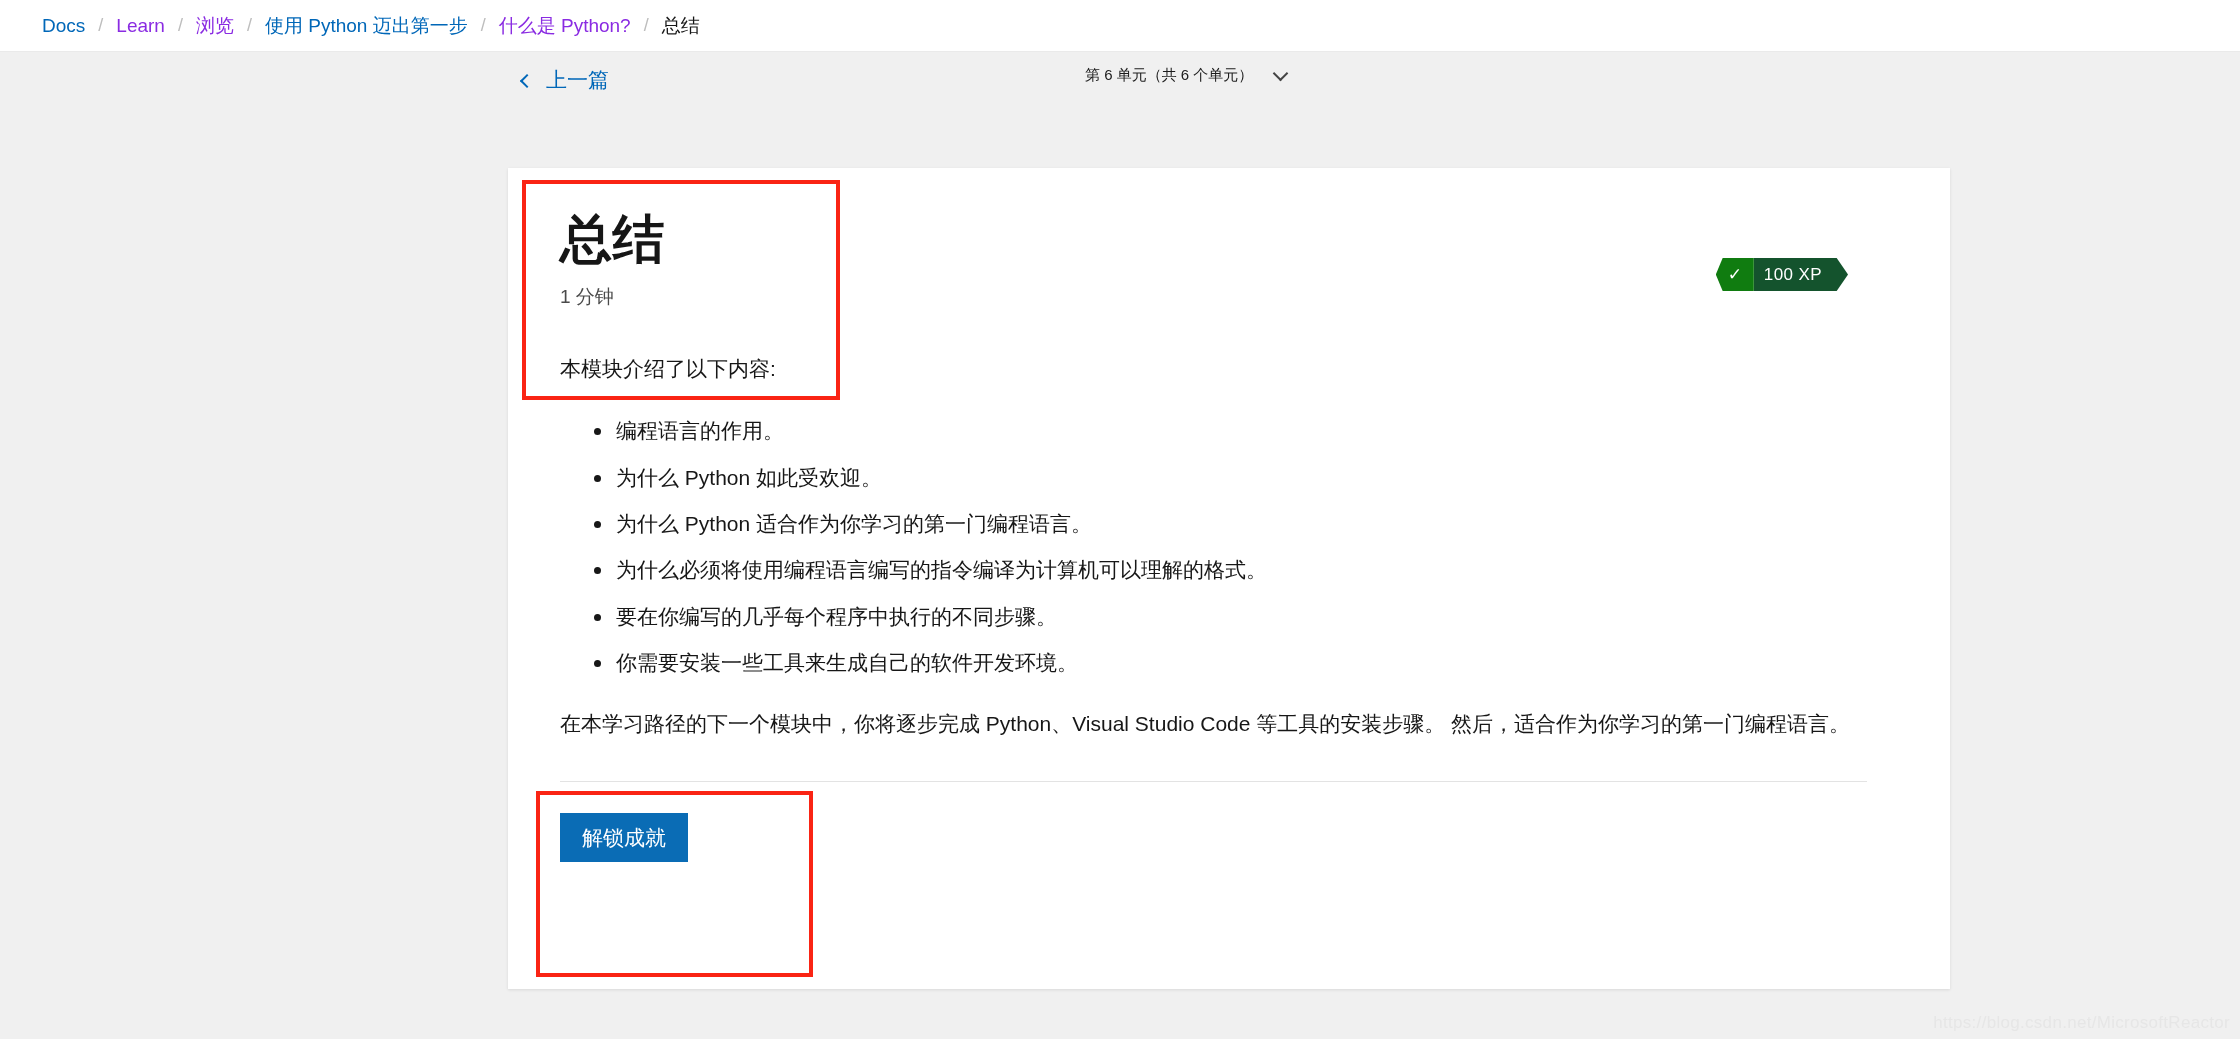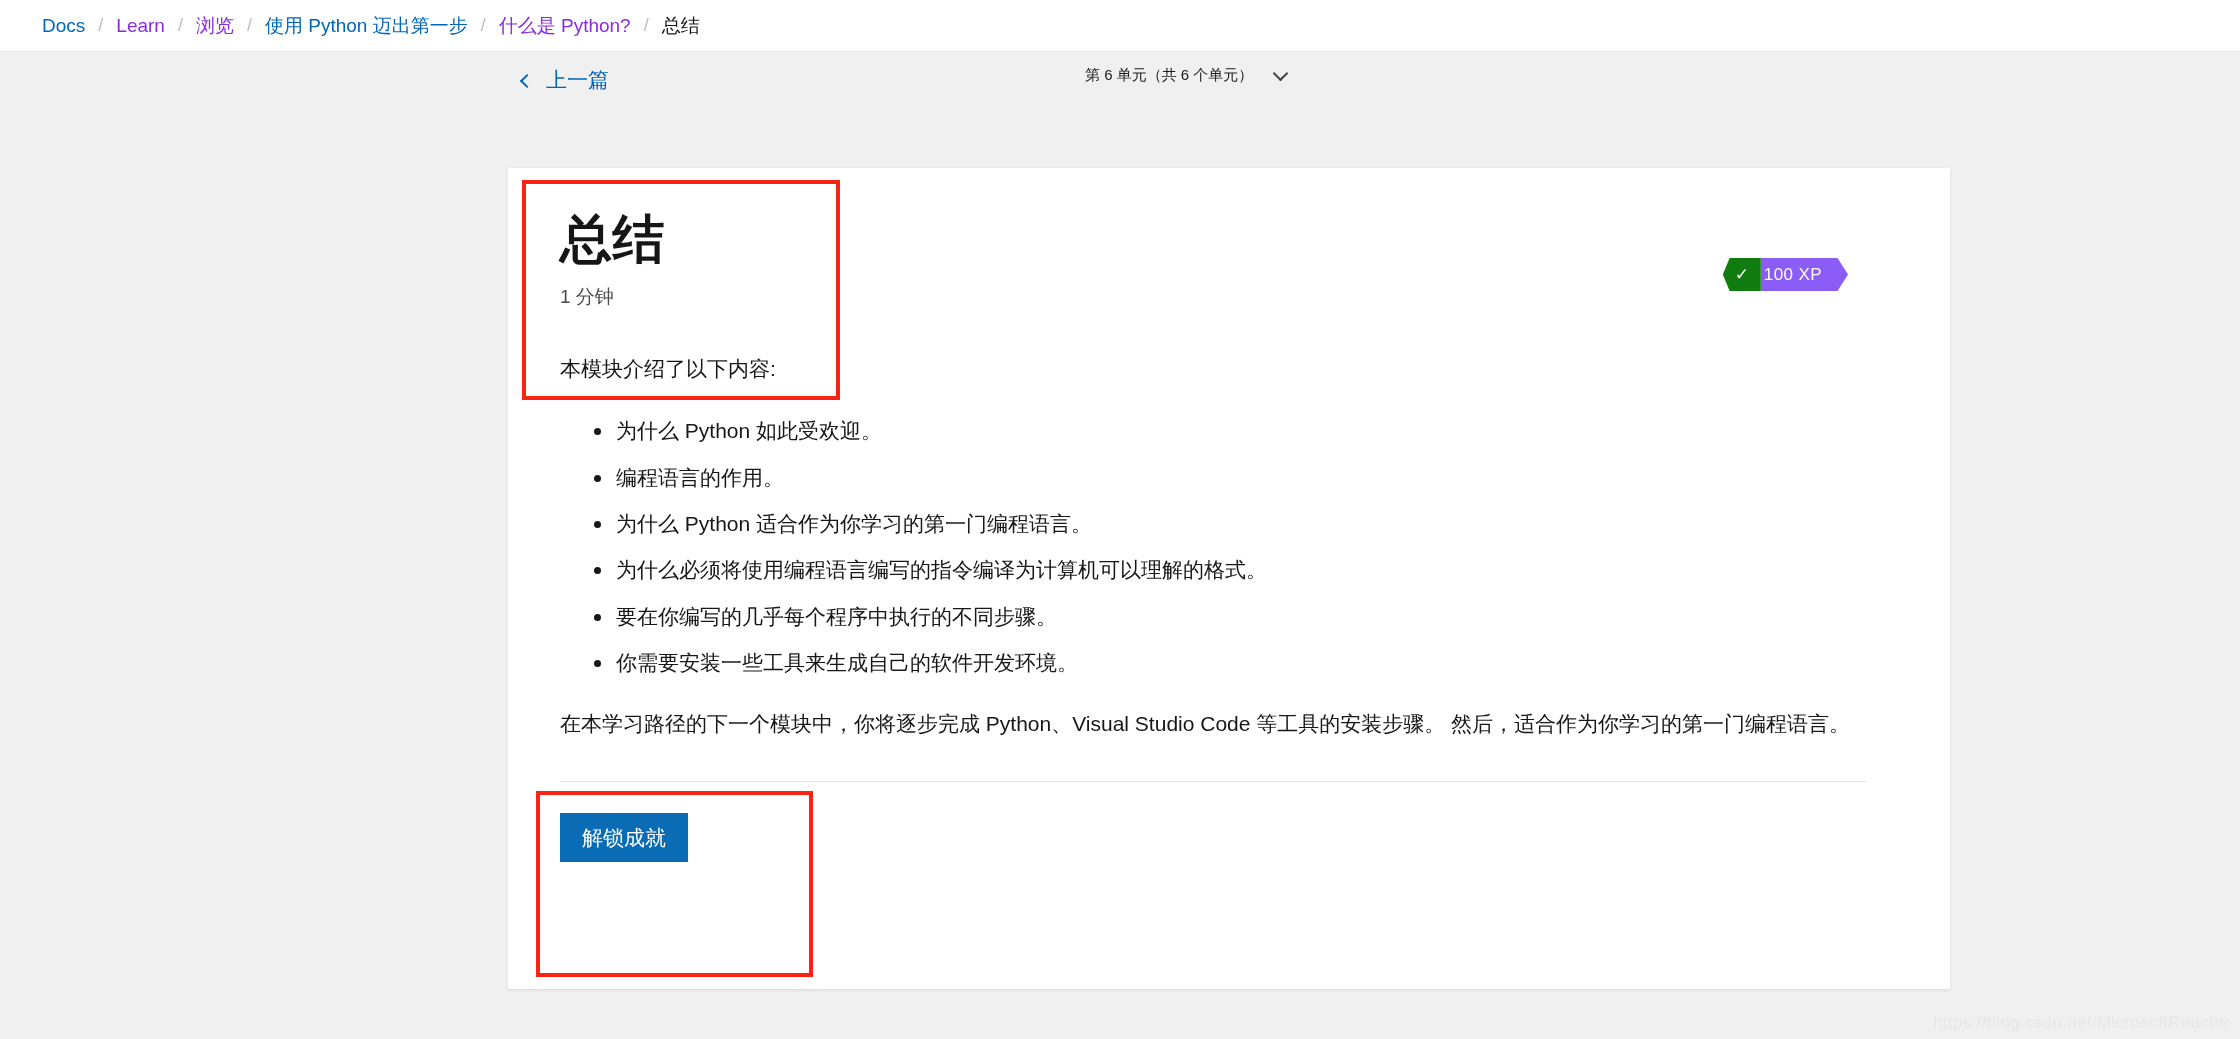--- a/index.html
+++ b/index.html
@@ -136,26 +136,26 @@
     background: #107c10;
     color: #ffffff;
     display: flex;
     align-items: center;
     justify-content: center;
     font-size: 17px;
     font-weight: bold;
     clip-path: polygon(0 50%, 18% 0, 100% 0, 100% 100%, 18% 100%);
   }
   .xp-value {
-    background: #8b5cf6;
+    background: #14532d;
     color: #ffffff;
     font-size: 17px;
     display: flex;
     align-items: center;
-    padding: 0 26px 0 3px;
+    padding: 0 26px 0 10px;
     clip-path: polygon(0 0, 88% 0, 100% 50%, 88% 100%, 0 100%);
     letter-spacing: 0.4px;
   }
 
   .intro-line {
     font-size: 21px;
     color: #171717;
     margin-top: 43px;
     line-height: 1.5;
   }
@@ -275,22 +275,22 @@
 
         <div class="xp-badge">
           <div class="xp-check">✓</div>
           <div class="xp-value">100 XP</div>
         </div>
       </div>
 
       <div class="intro-line">本模块介绍了以下内容:</div>
 
       <ul class="bullet-list">
+        <li>编程语言的作用。</li>
         <li>为什么 Python 如此受欢迎。</li>
-        <li>编程语言的作用。</li>
         <li>为什么 Python 适合作为你学习的第一门编程语言。</li>
         <li>为什么必须将使用编程语言编写的指令编译为计算机可以理解的格式。</li>
         <li>要在你编写的几乎每个程序中执行的不同步骤。</li>
         <li>你需要安装一些工具来生成自己的软件开发环境。</li>
       </ul>
 
       <p class="closing-paragraph">在本学习路径的下一个模块中，你将逐步完成 Python、Visual Studio Code 等工具的安装步骤。 然后，适合作为你学习的第一门编程语言。</p>
 
       <div class="divider"></div>
 

